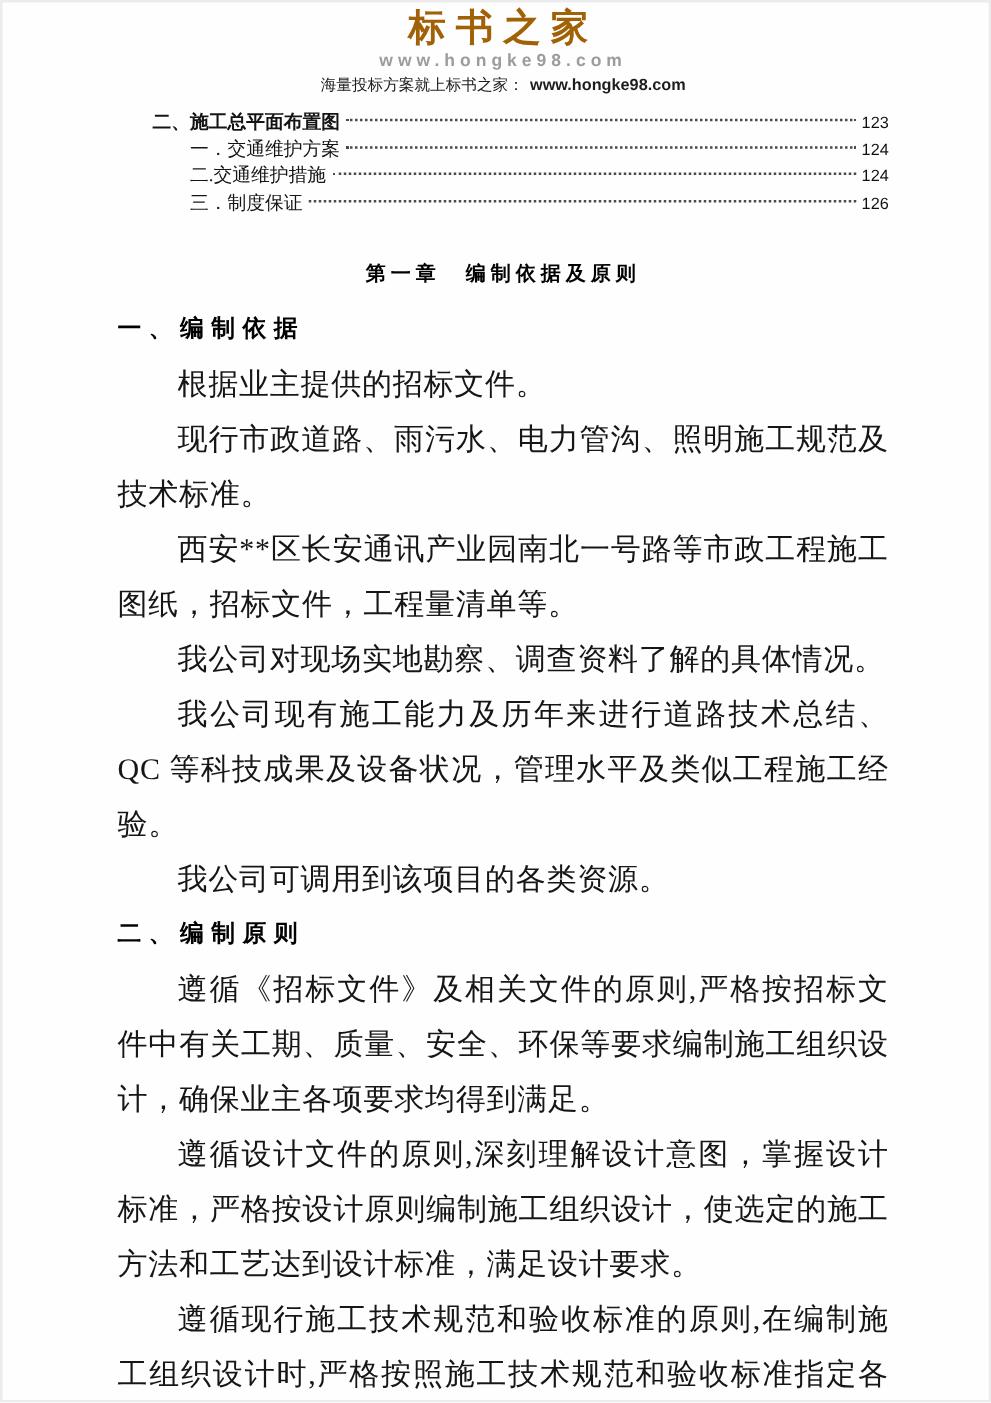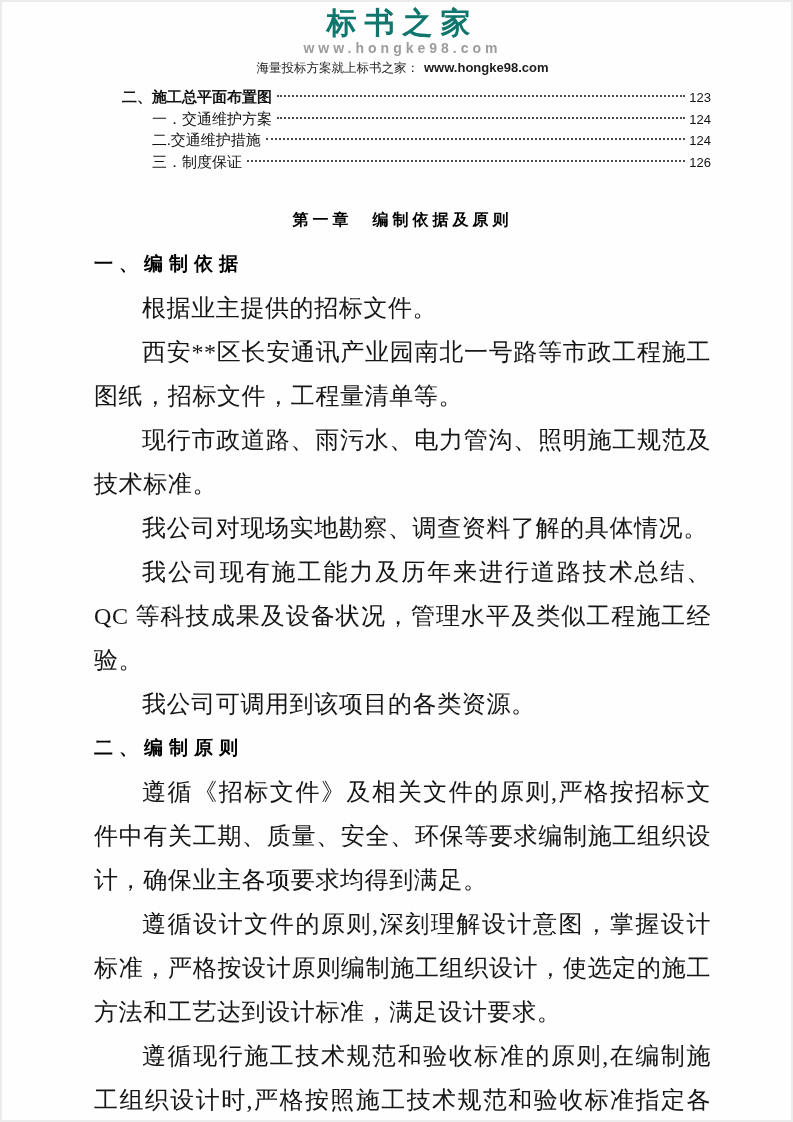--- a/index.html
+++ b/index.html
@@ -21,21 +21,21 @@
   }
 
   
   .site-header { text-align: center; }
   .logo {
     margin-top: 6px;
     font-family: "Liberation Sans", "DejaVu Sans", sans-serif;
     font-weight: bold;
     font-size: 30px;
     letter-spacing: 8px;
-    color: #0f766e;
+    color: #a16207;
     line-height: 34px;
   }
   .logo-url {
     font-family: "Liberation Sans", "DejaVu Sans", sans-serif;
     font-weight: bold;
     font-size: 14px;
     letter-spacing: 4px;
     color: #9c9c9c;
     line-height: 16px;
   }
@@ -140,22 +140,22 @@
         <span class="toc-label">三．制度保证</span>
         <span class="toc-leader"></span>
         <span class="toc-page">126</span>
       </div>
     </nav>
 
     <h1 class="chapter-title">第一章　编制依据及原则</h1>
 
     <h2 class="section-heading">一、编制依据</h2>
     <p class="body-par">根据业主提供的招标文件。</p>
+    <p class="body-par">现行市政道路、雨污水、电力管沟、照明施工规范及技术标准。</p>
     <p class="body-par">西安**区长安通讯产业园南北一号路等市政工程施工图纸，招标文件，工程量清单等。</p>
-    <p class="body-par">现行市政道路、雨污水、电力管沟、照明施工规范及技术标准。</p>
     <p class="body-par">我公司对现场实地勘察、调查资料了解的具体情况。</p>
     <p class="body-par">我公司现有施工能力及历年来进行道路技术总结、QC 等科技成果及设备状况，管理水平及类似工程施工经验。</p>
     <p class="body-par">我公司可调用到该项目的各类资源。</p>
 
     <h2 class="section-heading">二、编制原则</h2>
     <p class="body-par">遵循《招标文件》及相关文件的原则,严格按招标文件中有关工期、质量、安全、环保等要求编制施工组织设计，确保业主各项要求均得到满足。</p>
     <p class="body-par">遵循设计文件的原则,深刻理解设计意图，掌握设计标准，严格按设计原则编制施工组织设计，使选定的施工方法和工艺达到设计标准，满足设计要求。</p>
     <p class="body-par">遵循现行施工技术规范和验收标准的原则,在编制施工组织设计时,严格按照施工技术规范和验收标准指定各项质量保证措施，确保实现创优目标。</p>
 
   </div>

